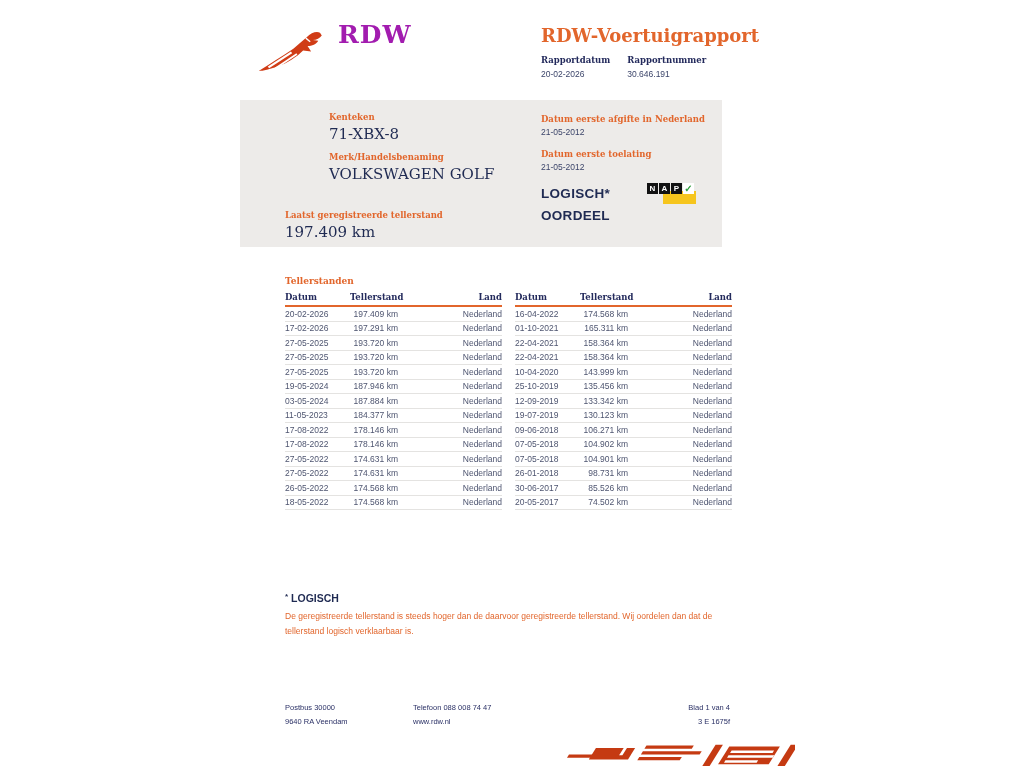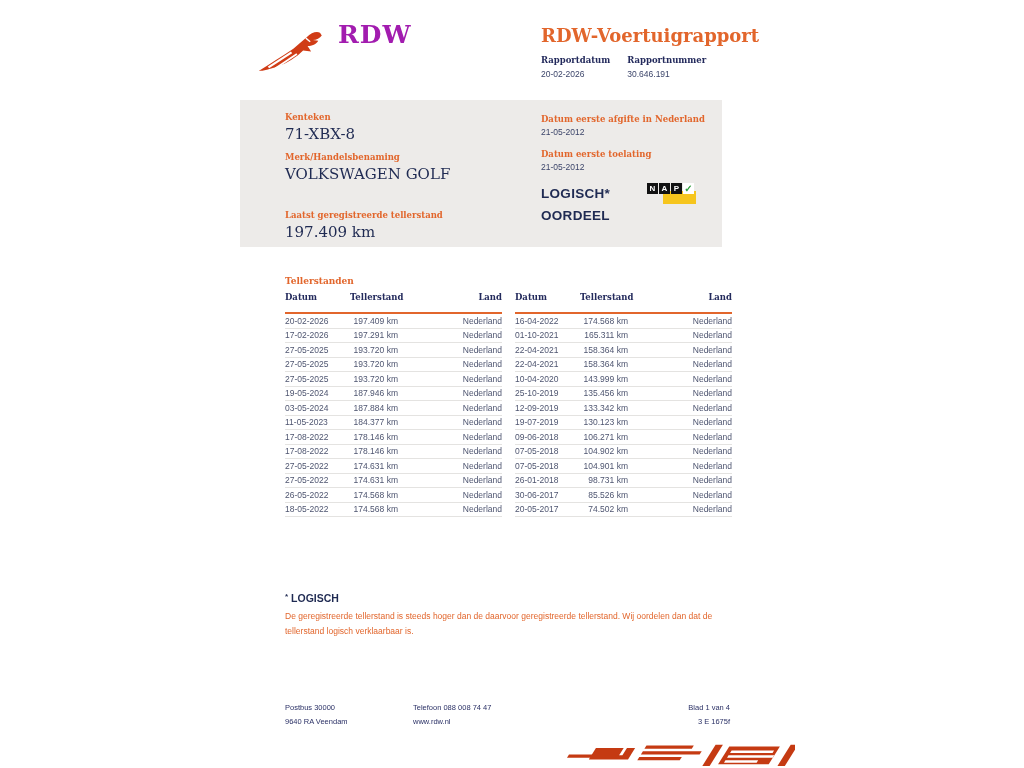--- a/index.html
+++ b/index.html
@@ -15,40 +15,40 @@
   .report-meta{position:absolute;left:541px;top:55px;display:flex;gap:17px;}
   .meta-label{font-family:"DejaVu Serif",serif;font-weight:700;font-size:8.5px;color:#232a5c;}
   .meta-value{margin-top:4px;font-size:8.5px;color:#3c456a;}
 
   
   .panel{position:absolute;left:240px;top:100px;width:482px;height:147px;background:#edebe9;}
   .olabel{font-family:"DejaVu Serif",serif;font-weight:700;font-size:8.5px;color:#e2662c;margin-bottom:3px;}
   .bigval{font-family:"DejaVu Serif",serif;font-size:15px;color:#1f2a52;}
   .smallval{font-size:8.5px;color:#3c456a;}
   .panel-left{position:absolute;left:45px;top:12px;}
-  .panel-left .block{margin-bottom:9px;}
+  .panel-left .block{margin-bottom:9px;margin-left:44px;}
   .panel-laatste{position:absolute;left:45px;top:110px;}
   .panel-right{position:absolute;left:301px;top:14px;width:180px;}
   .panel-right .block{margin-bottom:12px;}
   .oordeel{position:absolute;left:301px;top:83px;font-weight:700;font-size:13.5px;
            color:#1f2a52;line-height:22px;letter-spacing:.3px;}
   .nap{position:absolute;left:407px;top:83px;width:50px;height:26px;}
   .nap-yellow{position:absolute;left:16px;top:8px;width:33px;height:13px;background:#f6c51d;}
   .nap-squares{position:absolute;left:0;top:0;display:flex;gap:1px;}
   .nap-sq{width:11px;height:11px;background:#121212;color:#fff;font-size:8px;font-weight:700;
           display:flex;align-items:center;justify-content:center;}
   .nap-check{width:11px;height:11px;background:#fff;color:#2f9e3d;font-size:10px;font-weight:700;
              display:flex;align-items:center;justify-content:center;}
 
   
   .tables{position:absolute;left:285px;top:276px;width:447px;}
   .tables-title{font-family:"DejaVu Serif",serif;font-weight:700;font-size:9px;color:#e2662c;margin-bottom:6px;}
   .tables-wrap{display:flex;gap:13px;}
   .mtable{width:217px;}
-  .mhead{display:flex;align-items:flex-end;border-bottom:2px solid #e2662c;padding-bottom:10px;
+  .mhead{display:flex;align-items:flex-end;border-bottom:2px solid #e2662c;padding-bottom:3px;
          font-family:"DejaVu Serif",serif;font-weight:700;font-size:8.5px;color:#232a5c;}
   .mrow{display:flex;align-items:center;height:13.5px;border-bottom:1px solid #e4e3e1;
         font-size:8.5px;color:#4e5570;}
   .c-datum{width:65px;text-align:left;}
   .c-tell{width:48px;text-align:right;}
   .c-land{flex:1;text-align:right;}
 
   
   .note{position:absolute;left:285px;top:592px;width:452px;}
   .note-title{font-weight:700;font-size:10.5px;color:#1f2a52;}

